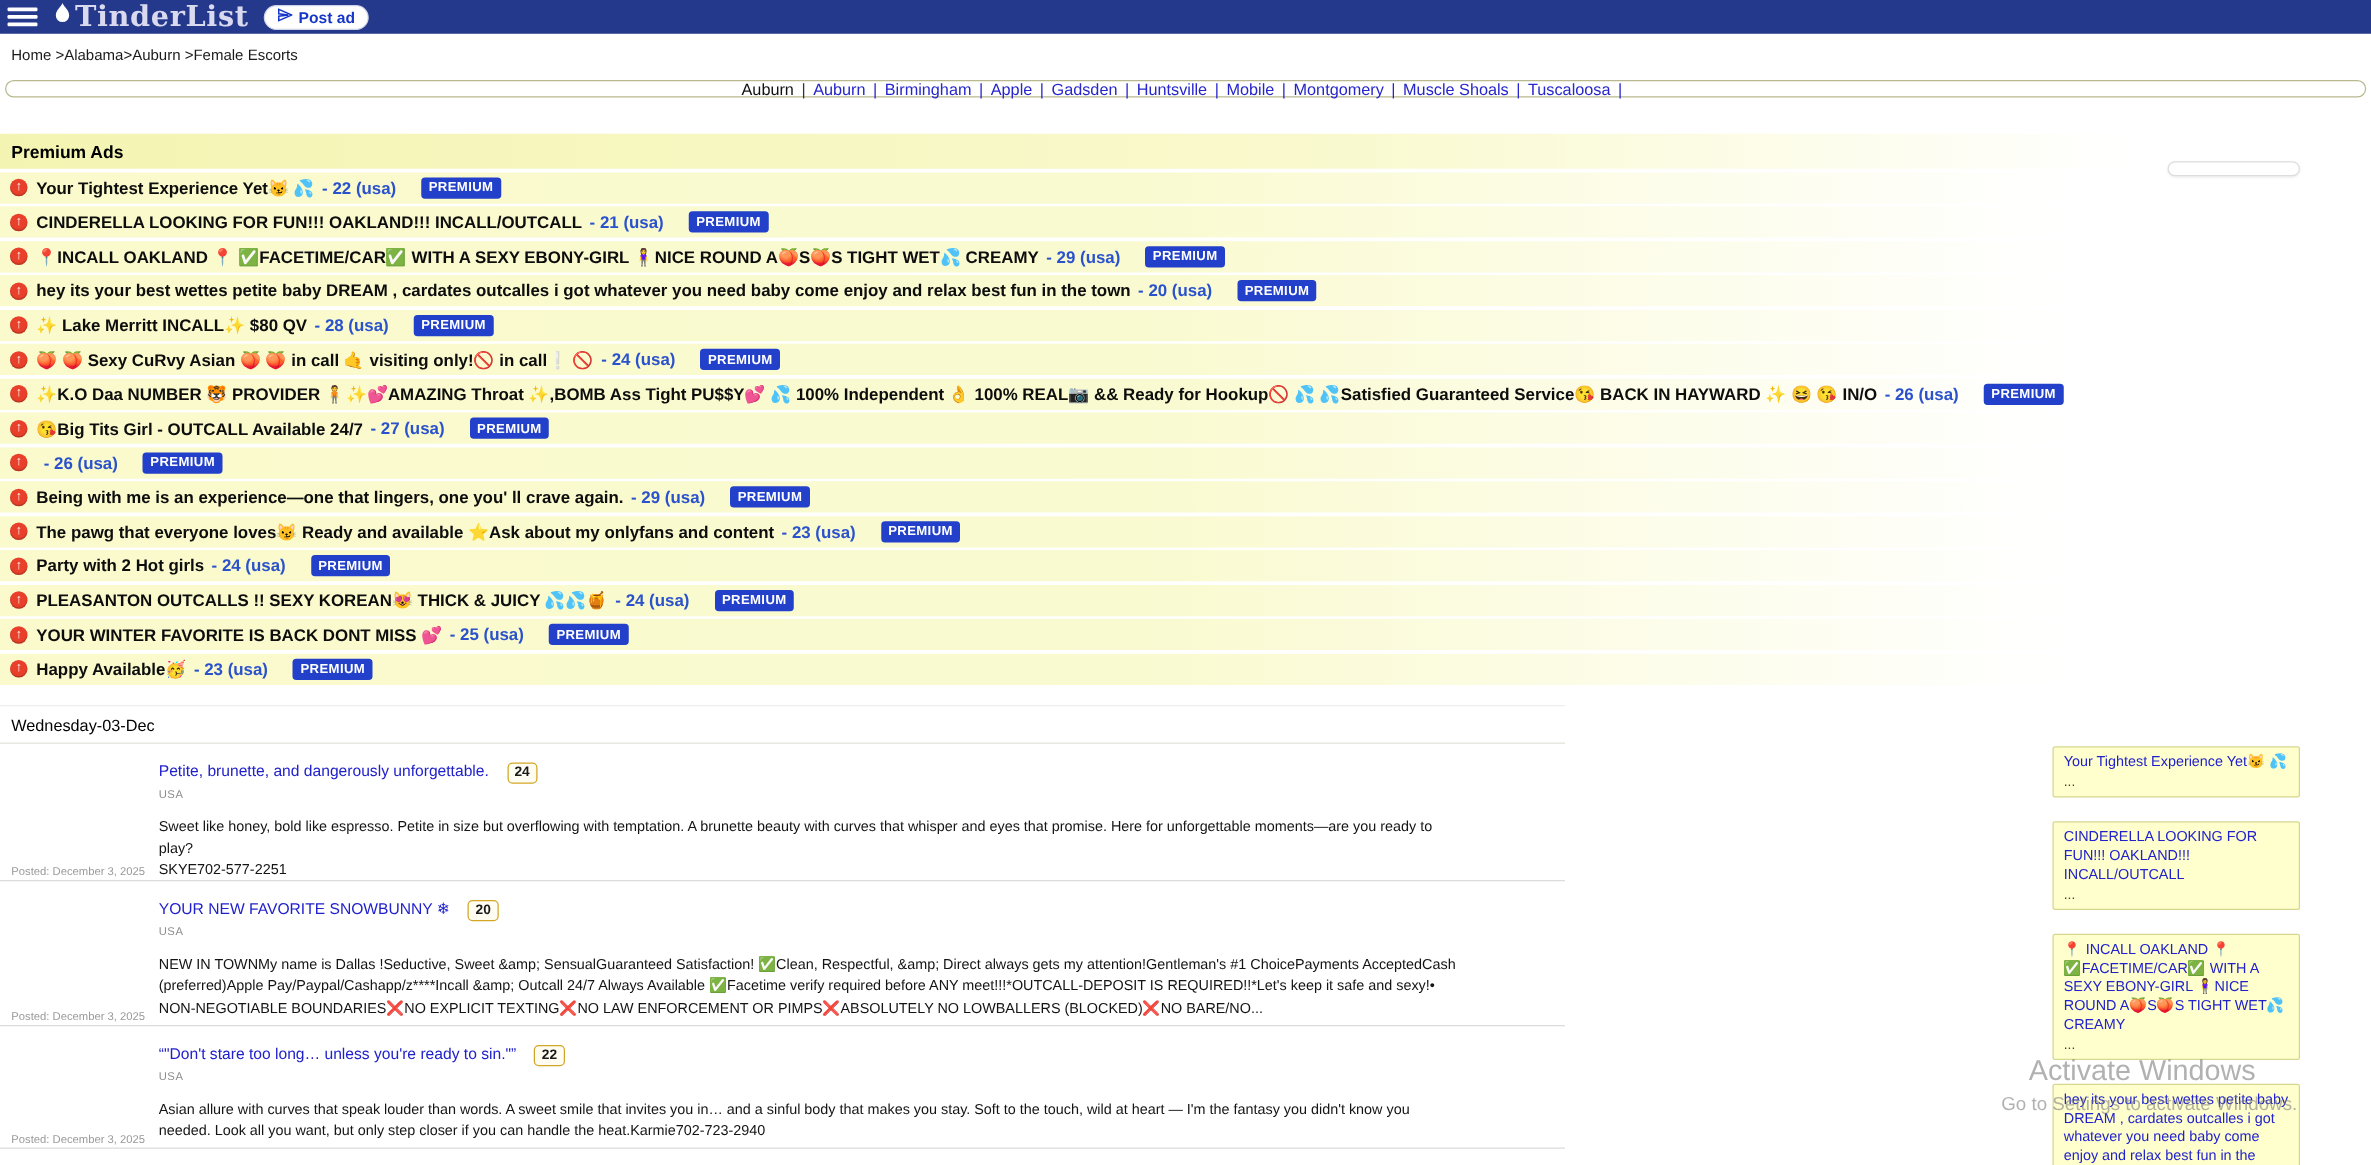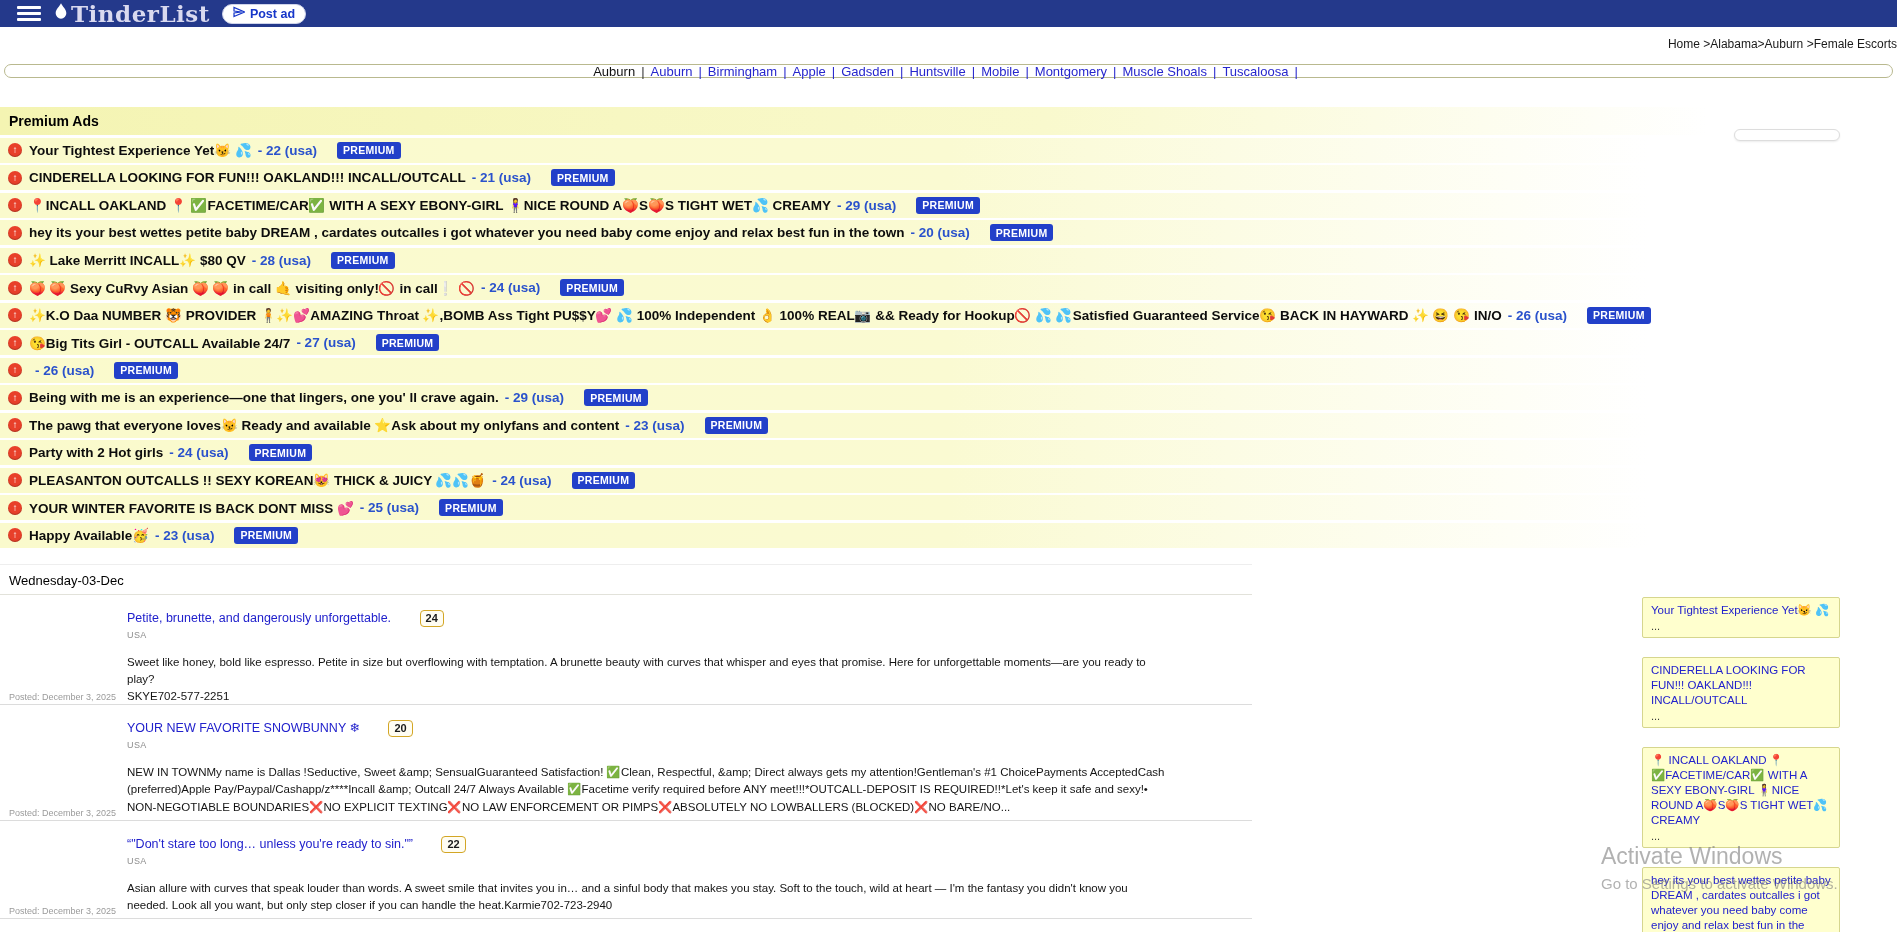--- a/index.html
+++ b/index.html
@@ -1,32 +1,32 @@
 <!DOCTYPE html>
 <html><head>
 <meta charset="utf-8">
 <style>
   * { margin:0; padding:0; box-sizing:border-box; }
   html,body { width:1897px; height:932px; overflow:hidden; background:#fff;
     font-family:"Liberation Sans", sans-serif; position:relative; }
 
   
-  .navbar { height:27px; background:#24398b; display:flex; align-items:center; padding:0 17px; gap:12px; }
+  .navbar { height:27px; background:#24398b; display:flex; align-items:center; padding:0 6px; gap:12px; }
   .burger { width:24px; display:flex; flex-direction:column; gap:3px; cursor:pointer; }
   .burger i { display:block; height:3px; background:#fff; border-radius:1px; }
   .brand { display:flex; align-items:center; gap:2px; color:#d9d9ef;
     font-family:"DejaVu Serif", serif; font-size:23px; font-weight:bold; letter-spacing:.5px; }
   .brand svg { width:16px; height:20px; }
   .postad { background:#fff; border:1px solid #cfd4ea; border-radius:12px; height:20px;
     padding:0 10px; display:flex; align-items:center; gap:5px; color:#1636c9;
     font-weight:bold; font-size:12.5px; cursor:pointer; }
   .postad svg { width:12px; height:12px; }
 
   
-  .breadcrumb { font-size:12px; color:#1a1a1a; padding:10px 0 0 9px;text-align:right; }
+  .breadcrumb { font-size:12px; color:#1a1a1a; padding:10px 0 0 9px; }
 
   
   .citybar { margin:13px 4px 0 4px; border:1px solid #b9b98f; border-radius:10px;
     height:14px; display:flex; align-items:center; justify-content:center;
     font-size:13px; background:#fff; }
   .citybar .cur { color:#111; }
   .citybar a { color:#2626cc; text-decoration:none; cursor:pointer; }
   .citybar .sep { color:#2626cc; margin:0 6px; }
   .citybar .sep0 { color:#333; margin:0 6px; }
 
@@ -54,38 +54,38 @@
   .date-head { font-size:13px; color:#000; padding:8px 8px 6px 9px; border-bottom:1px solid #e2e2da; }
   .litem { display:flex; padding:9px 8px 2px 9px; border-bottom:1px solid #dcdcdc; min-height:92px; }
   .lleft { width:92px; flex:none; display:flex; flex-direction:row; }
   .thumb { width:70px; height:84px; border-radius:2px; cursor:pointer; }
   .thumb1 { background:linear-gradient(160deg,#c69c6d 0%,#a97b4e 45%,#7a5433 100%); }
   .thumb2 { background:linear-gradient(160deg,#e8e4e1 0%,#b9b0ab 50%,#6e6660 100%); }
   .thumb3 { background:linear-gradient(160deg,#e3d5c2 0%,#b39a82 55%,#5d4634 100%); }
   .posted { font-size:9px; color:#9a9a9a; margin-top:auto; padding-top:6px; white-space:nowrap; }
   .lcontent { margin-left:26px; padding-top:4px; max-width:1045px; }
   .ltitle { color:#2121cc; font-size:12.5px; cursor:pointer; }
-  .agebadge { display:inline-block; margin-left:24px; border:1px solid #d3a625; border-radius:4px;
+  .agebadge { display:inline-block; margin-left:10px; border:1px solid #d3a625; border-radius:4px;
     background:#fffdf2; color:#1a1a1a; font-size:11px; font-weight:bold; padding:0 5px; line-height:15px; }
   .lcountry { font-size:9px; color:#8d8d8d; margin-top:3px; letter-spacing:.4px; }
   .ldesc { font-size:11.5px; color:#141414; margin-top:14px; line-height:1.5; }
   .lcontact { font-size:11.5px; color:#141414; margin-top:2px; }
 
   
   .sidebar { position:absolute; left:1642px; top:597px; width:198px;
     display:flex; flex-direction:column; gap:19px; }
   .sbox { background:#ffffce; border:1px solid #d6d68e; border-radius:2px;
     padding:5px 8px 4px; font-size:11.5px; line-height:1.3; }
   .sbox .stitle { color:#2222cc; cursor:pointer; }
   .sbox .smore { color:#3c3c3c; font-size:11px; margin-top:1px; }
 
   
   .watermark { position:absolute; left:1601px; top:843px; z-index:30; pointer-events:none;
     color:rgba(125,125,125,.6); }
-  .watermark .w1 { font-size:23px; font-weight:300; }
+  .watermark .w1 { font-size:23px; font-weight:300;margin-left:22px; }
   .watermark .w2 { font-size:15px; margin-top:5px; }
 </style>
 </head>
 <body>
 
 <div class="navbar">
   <div class="burger">
       <i></i>
       <i></i>
       <i></i>

